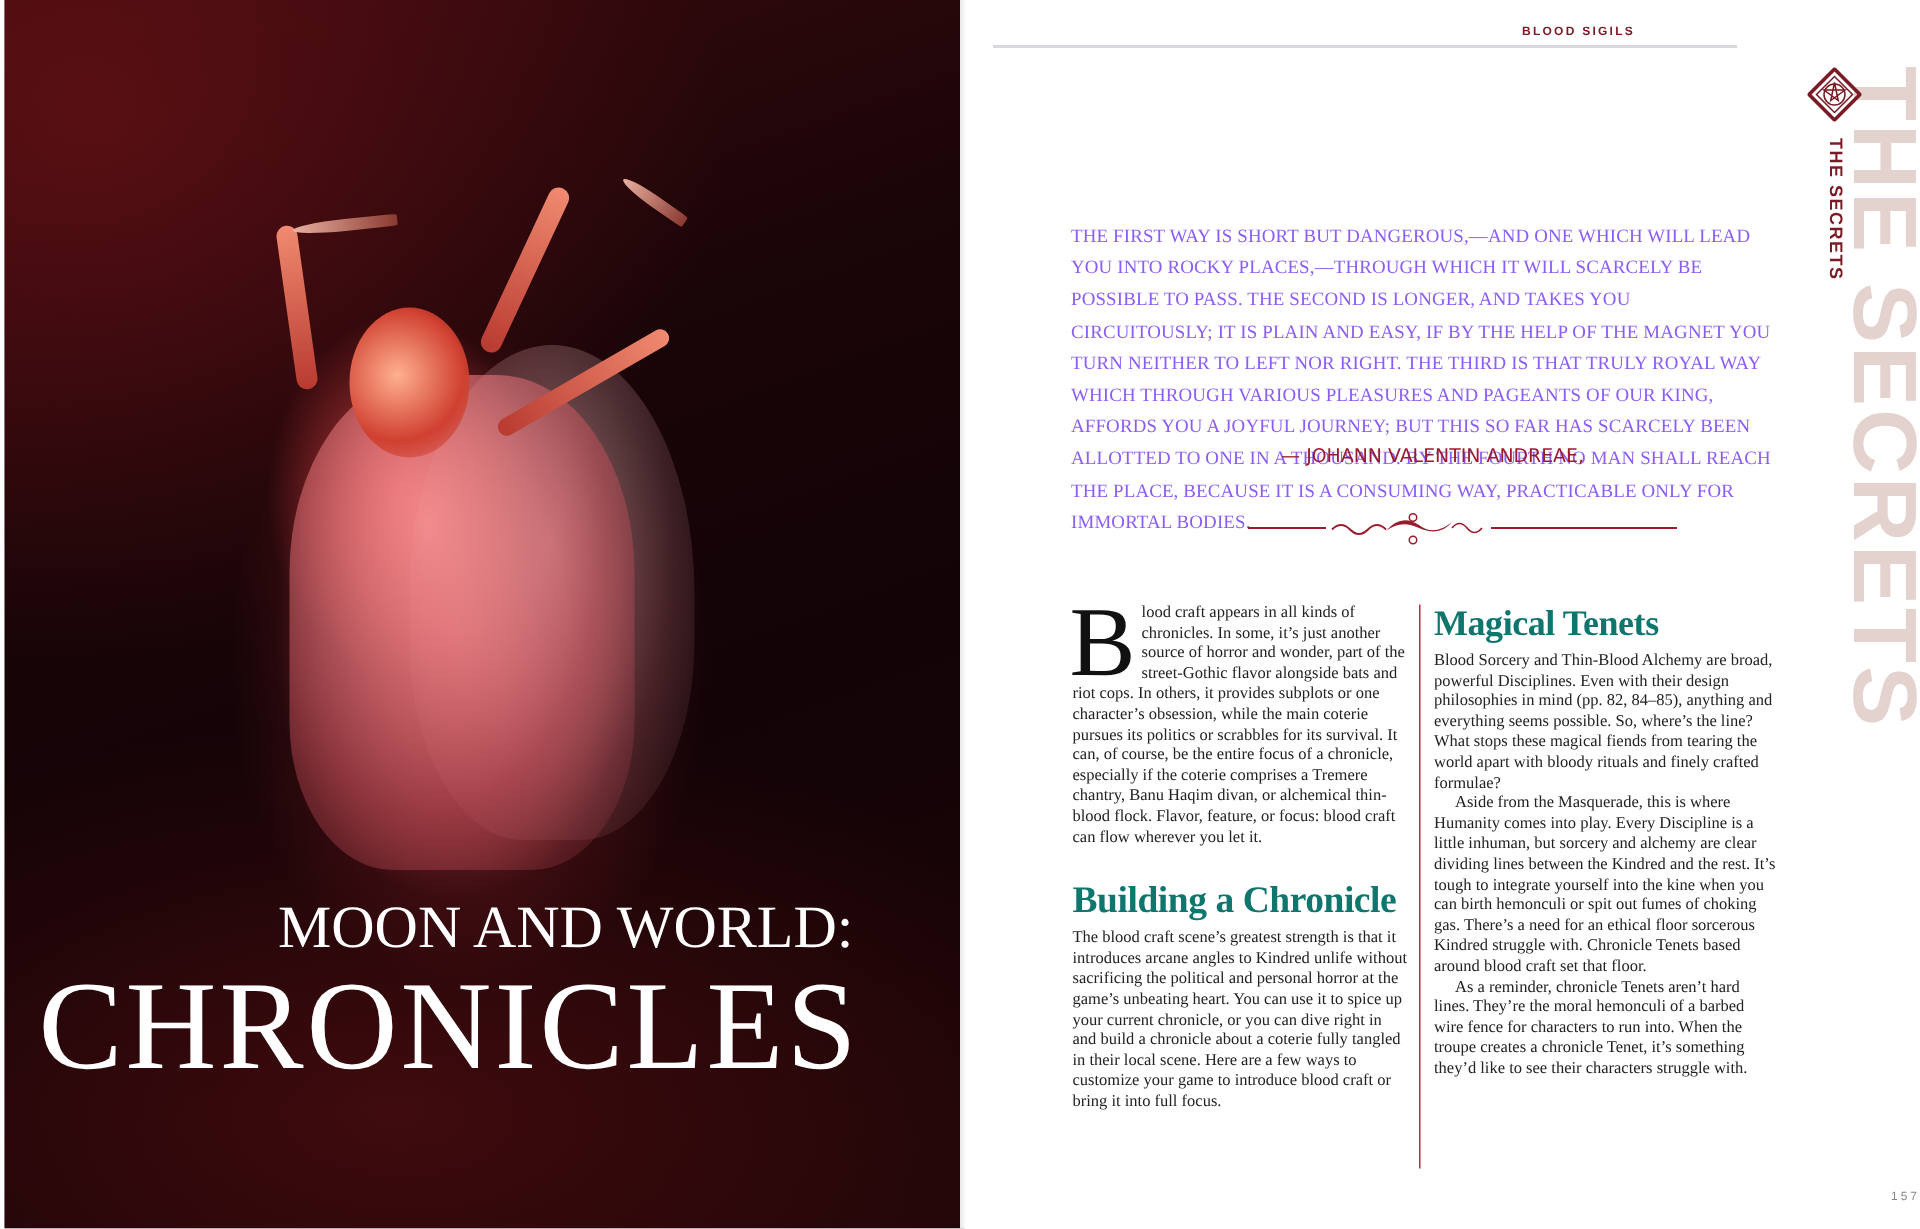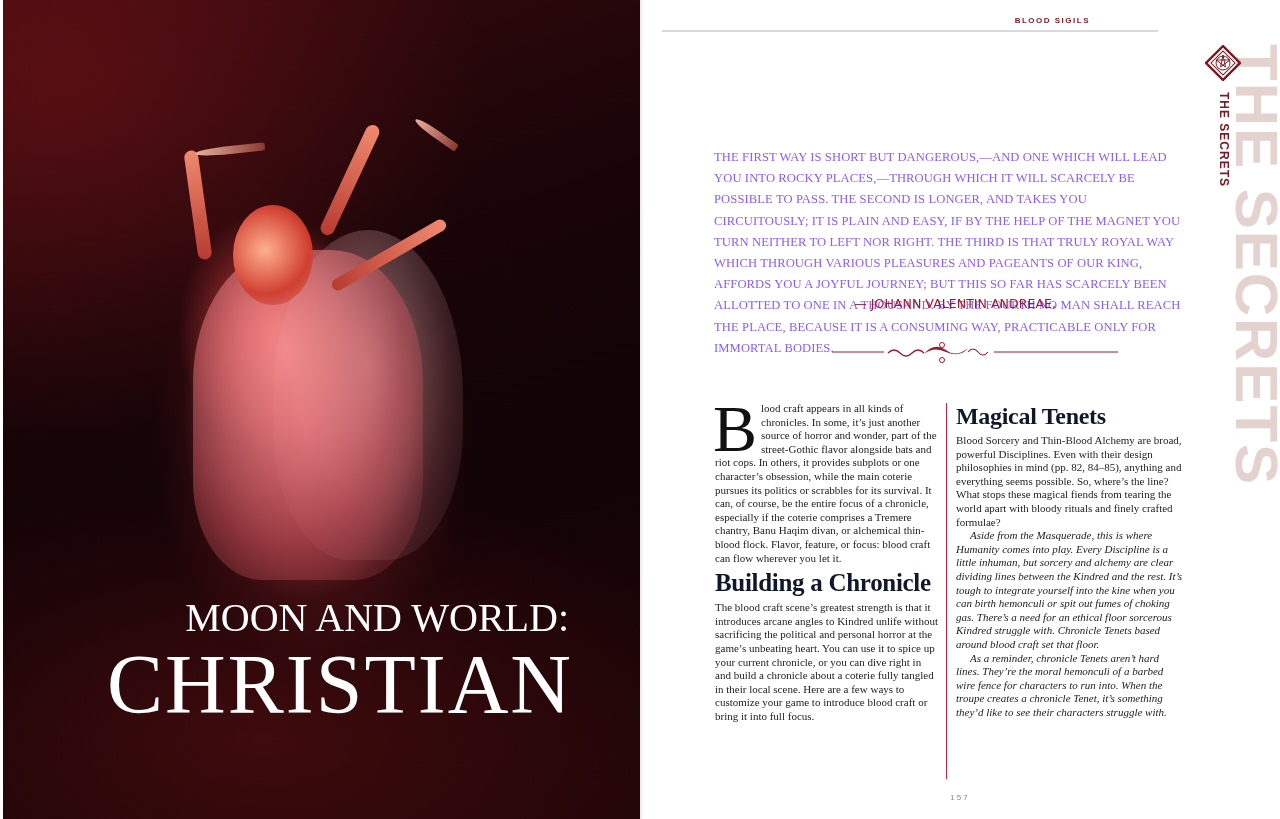--- a/index.html
+++ b/index.html
@@ -40,42 +40,42 @@
 
   .quote { position:absolute; left:74px; top:107px; width:470px; font-family:Liberation Serif, serif; font-size:12.6px; line-height:21.2px; color:#8b5cf6; letter-spacing:0.1px; text-transform:uppercase;margin-top:40px; }
   .attrib { position:absolute; right:96px; top:293px; text-align:left; font-family:"DejaVu Sans", sans-serif; font-size:12.6px; line-height:21px; color:#9b1b2e; }
   .ornament { position:absolute; left:192px; top:340px; width:286px; height:24px; }
 
   .col-left { position:absolute; left:75px; top:402px; width:224px; }
   .col-right { position:absolute; left:316px; top:402px; width:228px; }
   .col-divider { position:absolute; left:306px; top:403px; width:1px; height:376px; background:#c02a40; }
   .body { font-family:"Liberation Serif", serif; font-size:11px; line-height:13.6px; color:#222; margin:0; }
   .dropcap { float:left; font-family:"Liberation Serif", serif; font-size:66px; line-height:50px; margin:2px 4px 0 -2px; color:#111; }
-  .h2 { font-family:"Liberation Serif", serif; font-size:24px; line-height:28px; color:#0f172a; margin:0 0 4px 0; letter-spacing:-0.3px; }
-  .h2.big { font-size:25px; margin-top:4px; }
-  .indent { text-indent:14px;font-style:italic; }
-  .folio { position:absolute; left:0; width:640px; top:793px; text-align:center; font-family:"Liberation Sans", sans-serif; font-size:8px; letter-spacing:2px; color:#888; }
+  .h2 { font-family:"Liberation Serif", serif; font-size:24px; line-height:28px; color:#0f766e; margin:0 0 4px 0; letter-spacing:-0.3px; }
+  .h2.big { font-size:25px; margin-top:22px; }
+  .indent { text-indent:14px; }
+  .folio { position:absolute; left:0; width:640px; top:793px; text-align:right; font-family:"Liberation Sans", sans-serif; font-size:8px; letter-spacing:2px; color:#888; }
 </style>
 </head>
 <body>
 
 <div class="left-page">
   <div class="figure">
     <div class="veil" style="left:120px;top:130px;width:190px;height:330px;"></div>
     <div class="dress" style="left:40px;top:150px;width:230px;height:330px;"></div>
     <div class="arm" style="left:38px;top:50px;width:14px;height:110px;transform:rotate(-8deg);"></div>
     <div class="arm" style="left:190px;top:20px;width:14px;height:120px;transform:rotate(25deg);"></div>
     <div class="arm" style="left:230px;top:90px;width:12px;height:130px;transform:rotate(60deg);"></div>
     <div class="blade" style="left:42px;top:46px;width:70px;height:8px;transform:rotate(-6deg);"></div>
     <div class="blade" style="left:258px;top:30px;width:50px;height:8px;transform:rotate(35deg);"></div>
     <div class="head" style="left:80px;top:105px;width:80px;height:100px;"></div>
   </div>
   <div class="title-block">
     <div class="subtitle">MOON AND WORLD:</div>
-    <div class="title">CHRISTIAN</div>
+    <div class="title">CHRONICLES</div>
   </div>
 </div>
 
 <div class="right-page">
   <div class="spine-shadow"></div>
   <div class="running-head">BLOOD SIGILS</div>
   <div class="header-rule"></div>
 
   <div class="big-side">THE SECRETS</div>
 

